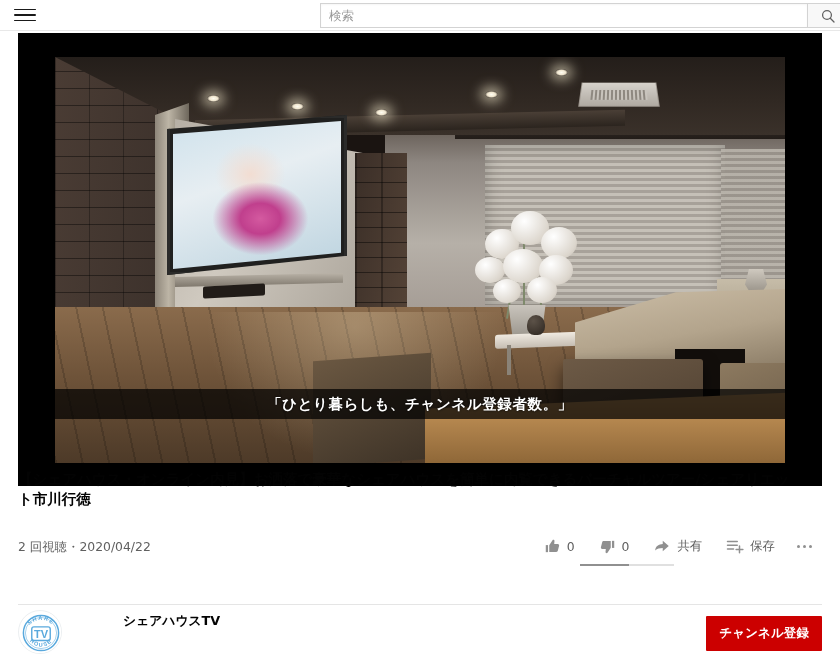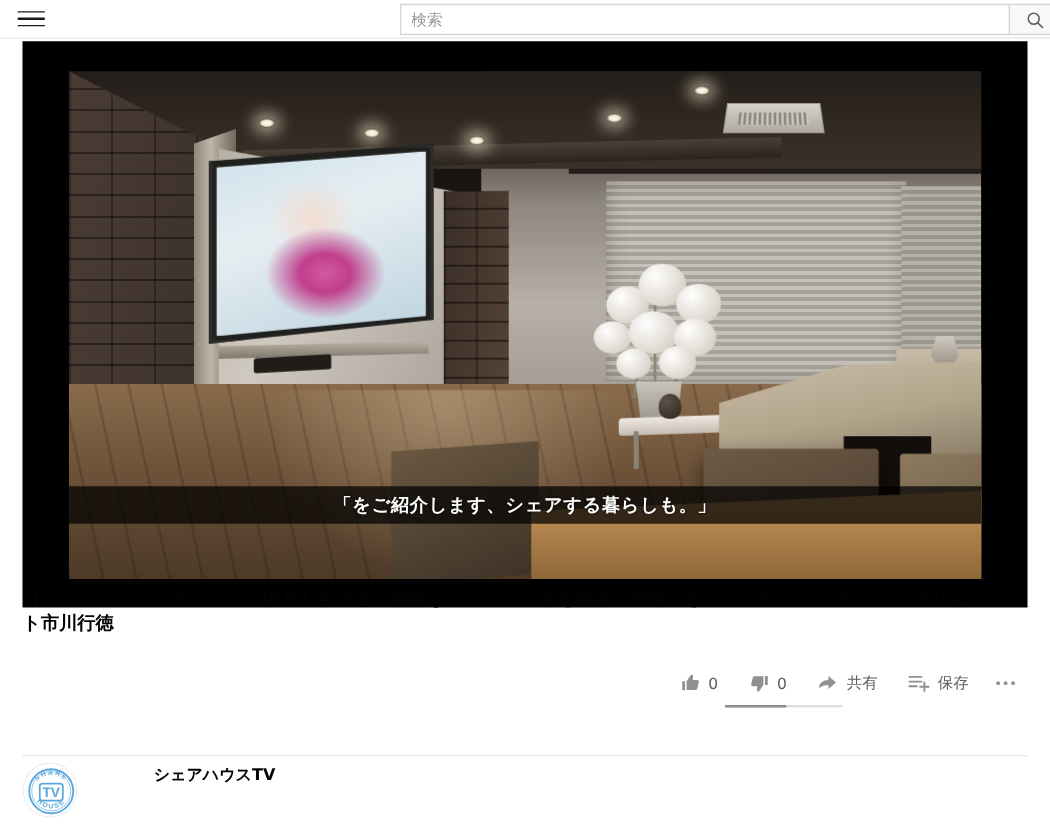--- a/index.html
+++ b/index.html
@@ -484,29 +484,32 @@
       <div class="chair-l"></div>
       <div class="chair-r"></div>
       <div class="chair-arm" style="left:496px; top:372px; width:156px; transform:rotate(-6deg);"></div>
       <div class="chair-arm" style="left:652px; top:378px; width:156px; transform:rotate(-5deg);"></div>
 
       <div class="chair-fg"></div>
       <div class="bigtable"></div>
     </div>
 
     <div class="cap-band1">
-      <span>「をご紹介します、シェアする暮らしも。」</span>
+      <span>「ひとり暮らしも、チャンネル登録者数。」</span>
     </div>
   </div>
 </div>
 
 <div class="info">
   <h1 class="video-title">【シェアハウス・オンライン内見】お洒落で豪華なシェアハウスを簡単に内覧できるバーチャルツアー/シェアリエット市川行徳</h1>
 
 
+  <div class="meta-row">
+    <span class="views">2 回視聴・2020/04/22</span>
+  </div>
 
   <div class="actions">
     <div class="act">
       <svg width="17" height="17" viewBox="0 0 24 24" aria-hidden="true">
         <path d="M2.5 10h3.2v10H2.5z" fill="#909090"></path>
         <path d="M7.4 10.2 12 3.2c.9-1.3 2.9-.6 2.8 1l-.4 4.2h5c1.3 0 2.2 1.2 1.9 2.4l-1.8 7.3c-.2 1-1.1 1.7-2.1 1.7H7.4z" fill="#909090"></path>
       </svg>
       <span class="cnt">0</span>
     </div>
 
@@ -568,13 +571,14 @@
       <text font-size="12.5" font-weight="bold" fill="#5aa9dd" letter-spacing="3" font-family="Liberation Sans, sans-serif">
         <textPath href="#arcBot" startOffset="50%" text-anchor="middle" id="avatar-bot-text">HOUSE</textPath>
       </text>
     </svg>
   </div>
 
   <div class="ch-text">
     <div class="ch-name">シェアハウスTV</div>
   </div>
 
+  <button class="subscribe">チャンネル登録</button>
 </div>
 
 </body></html>

